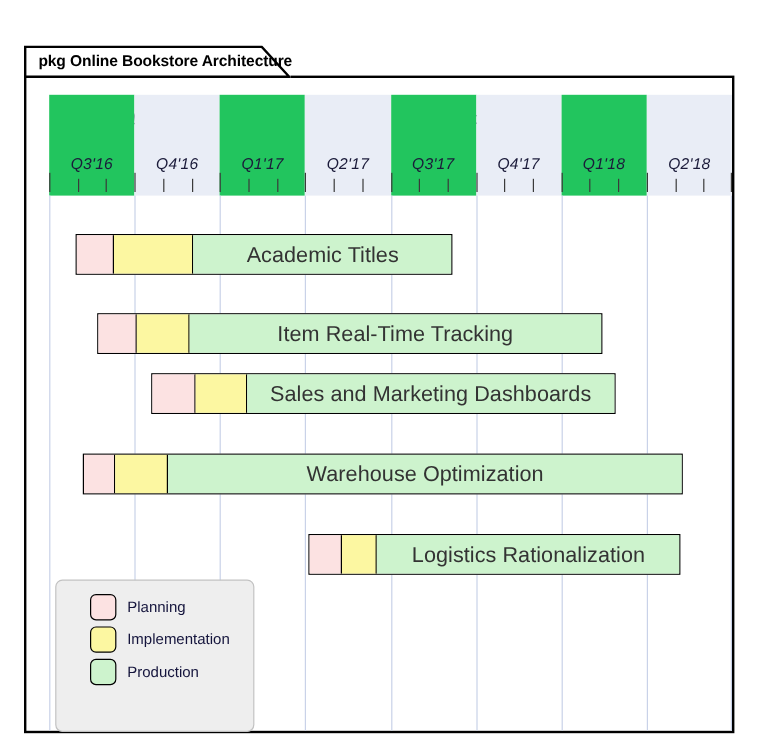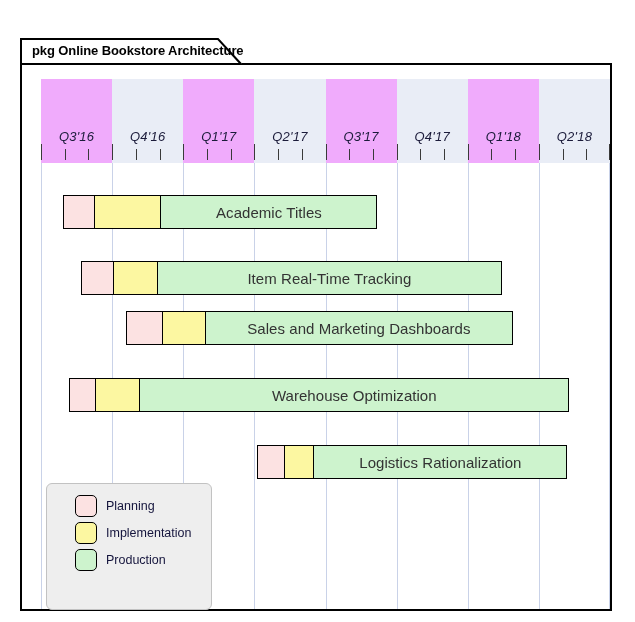--- a/index.html
+++ b/index.html
@@ -63,21 +63,21 @@
     top: 47px;
     width: 569px;
     height: 84px;
   }
   .q-band {
     position: absolute;
     top: 0;
     height: 84px;
     box-sizing: border-box;
   }
-  .q-band.even { background: #f0abfc; }
+  .q-band.even { background: #22c55e; }
   .q-band.odd  { background: #e9edf6; }
 
   .q-label {
     position: absolute;
     top: 50px;
     width: 100%;
     text-align: center;
     font-size: 13px;
     font-style: italic;
     color: #1b1b3a;
@@ -150,21 +150,21 @@
   .seg.implementation { background: #fcf7a1; }
   .seg.production {
     background: #cdf3cd;
     flex: 1 1 auto;
     display: flex;
     align-items: center;
     justify-content: center;
   }
   .seg.planning, .seg.implementation { border-right: 1.6px solid #000000; }
   .bar-label {
-    font-size: 15px;
+    font-size: 18px;
     color: #333333;
     white-space: nowrap;
     letter-spacing: 0.05px;
   }
 
   
   .legend {
     position: absolute;
     left: 46px;
     top: 451px;

